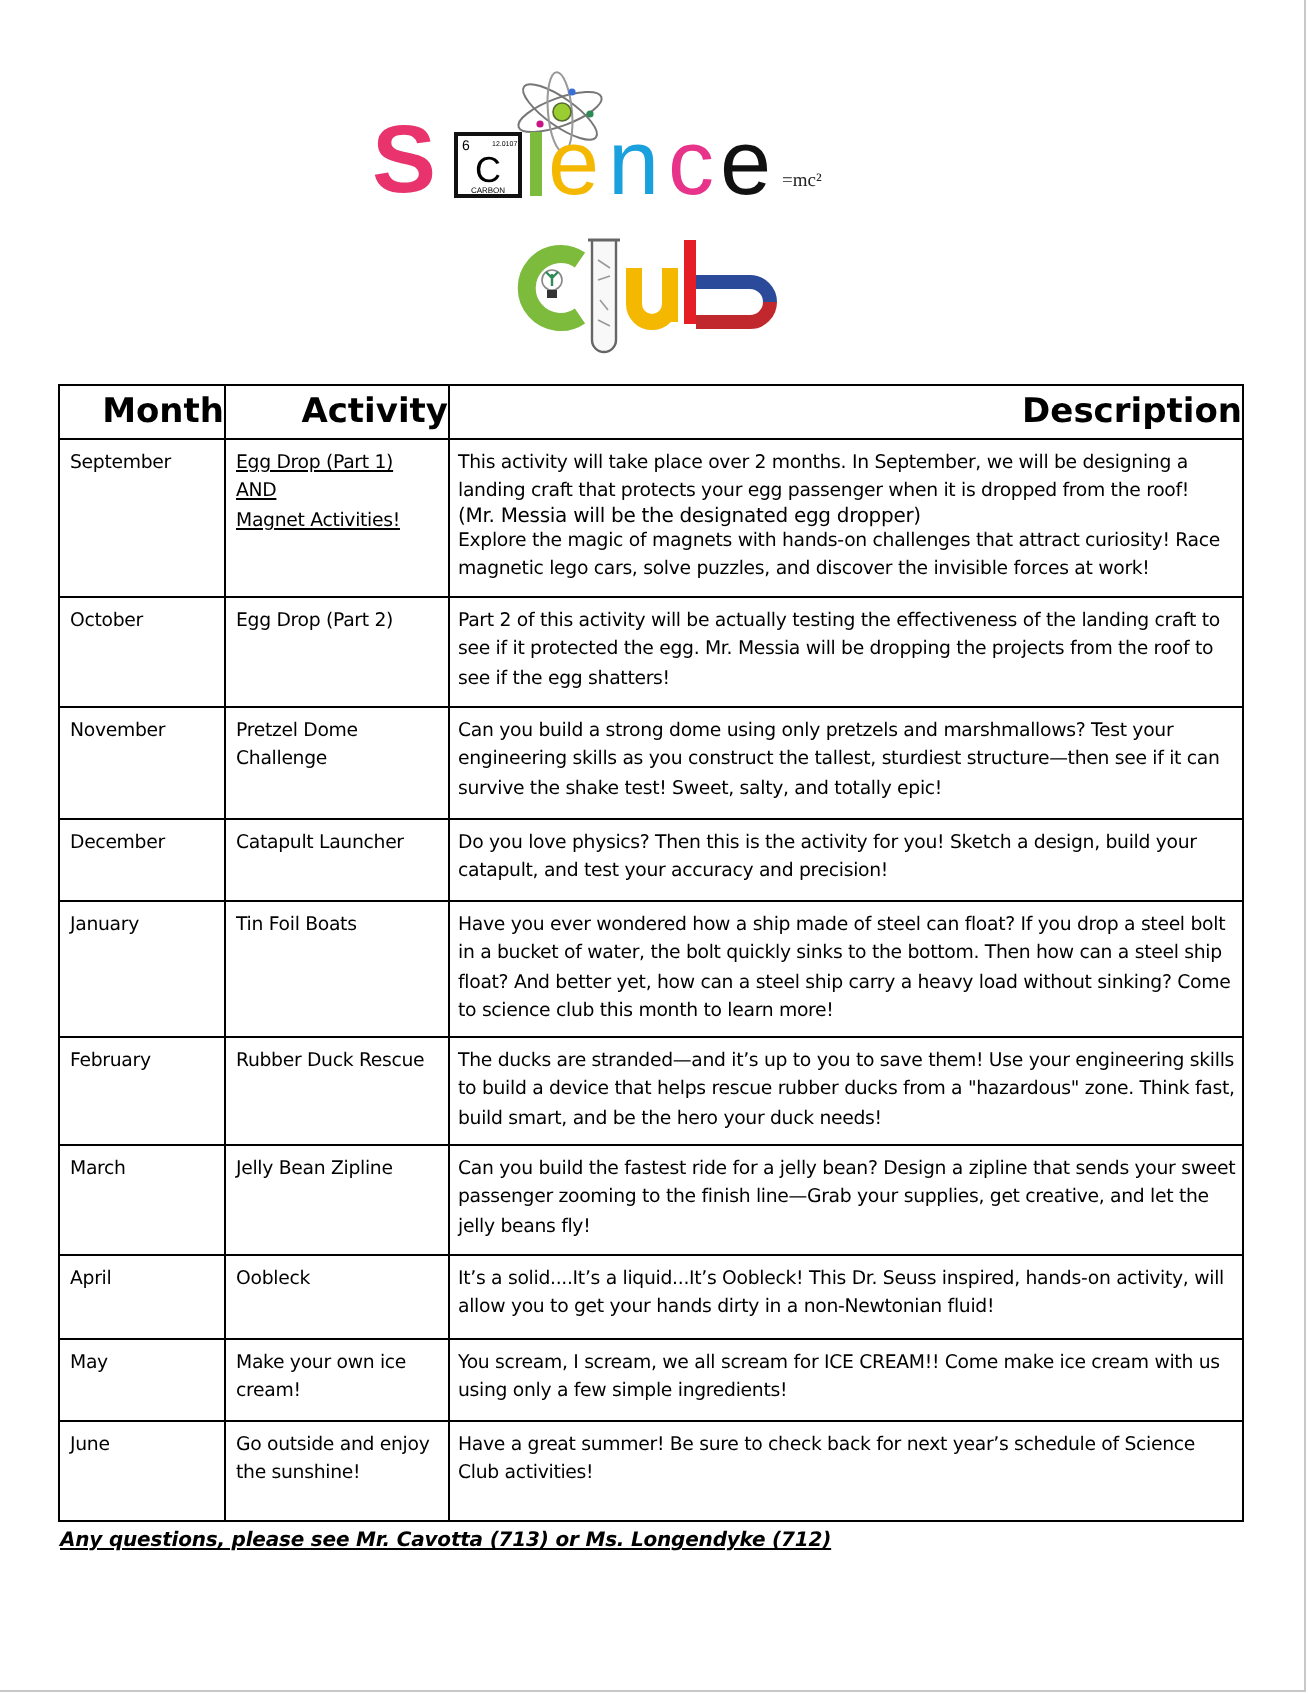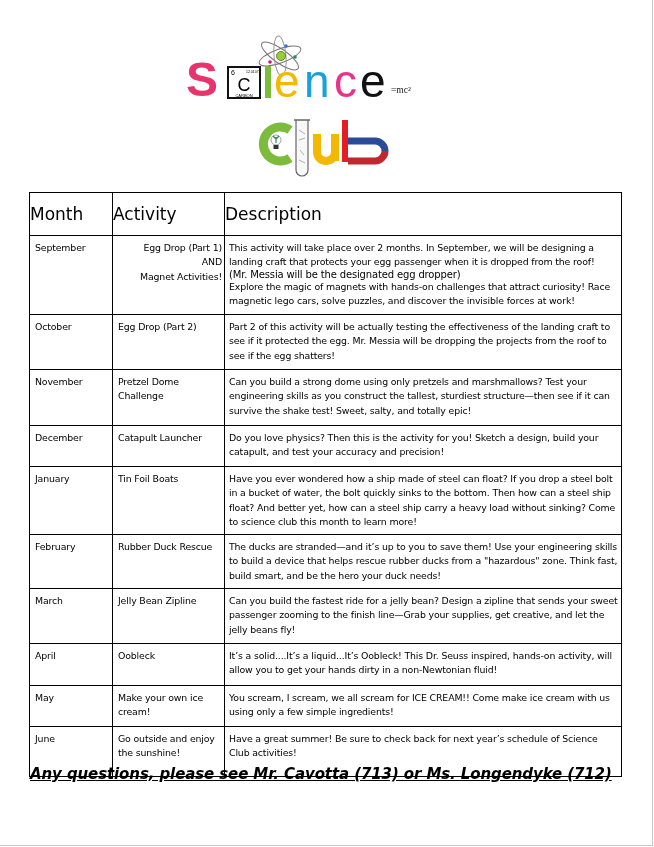--- a/index.html
+++ b/index.html
@@ -20,47 +20,47 @@
     .schedule {
       position: absolute; left: 29px; top: 192px; width: 592px;
       border-collapse: collapse; table-layout: fixed;
     }
     .schedule td, .schedule th {
       border: 1.3px solid #000; vertical-align: top;
       font-family: "DejaVu Sans", sans-serif; font-size: 9.4px; line-height: 14.3px;
       letter-spacing: -0.15px;
     }
     .schedule th {
-      font-size: 17px; font-weight: normal; text-align: left; vertical-align: middle;
-      height: 43px; letter-spacing: 0;
+      font-size: 17px; font-weight: bold; text-align: right; vertical-align: middle;
+      height: 27px; letter-spacing: 0;
     }
     .col-month { width: 83px; }
     .col-activity { width: 112px; }
     .col-desc { width: 397px; }
     .schedule td.month { padding: 5px 0 0 5px; }
     .schedule td.activity { padding: 5px 2px 0 5px; }
-    .schedule td.activity.centered { text-align: right; }
+    .schedule td.activity.centered { text-align: left; text-decoration: underline; }
     .schedule td.desc { padding: 5px 3px 2px 4px; }
     .small-note { font-size: 10px; line-height: 10px; display: block; }
 
     .r-sep { height: 79px; }
     .r-oct { height: 55px; }
     .r-nov { height: 56px; }
     .r-dec { height: 41px; }
     .r-jan { height: 68px; }
     .r-feb { height: 54px; }
     .r-mar { height: 55px; }
     .r-apr { height: 42px; }
     .r-may { height: 41px; }
     .r-jun { height: 50px; }
 
     
     .contact-line {
       position: absolute; left: 30px; top: 765px;
-      font-family: "DejaVu Sans", sans-serif; font-size: 15px; font-weight: bold;
+      font-family: "DejaVu Sans", sans-serif; font-size: 10px; font-weight: bold;
       font-style: italic; text-decoration: underline; letter-spacing: -0.1px;
     }
     .emails {
       position: absolute; left: 30px; top: 793px;
       font-family: "DejaVu Sans", sans-serif; font-size: 9.4px; letter-spacing: -0.15px;
     }
     .emails a { color: #1155cc; text-decoration: underline; }
   </style>
 </head>
 <body>

